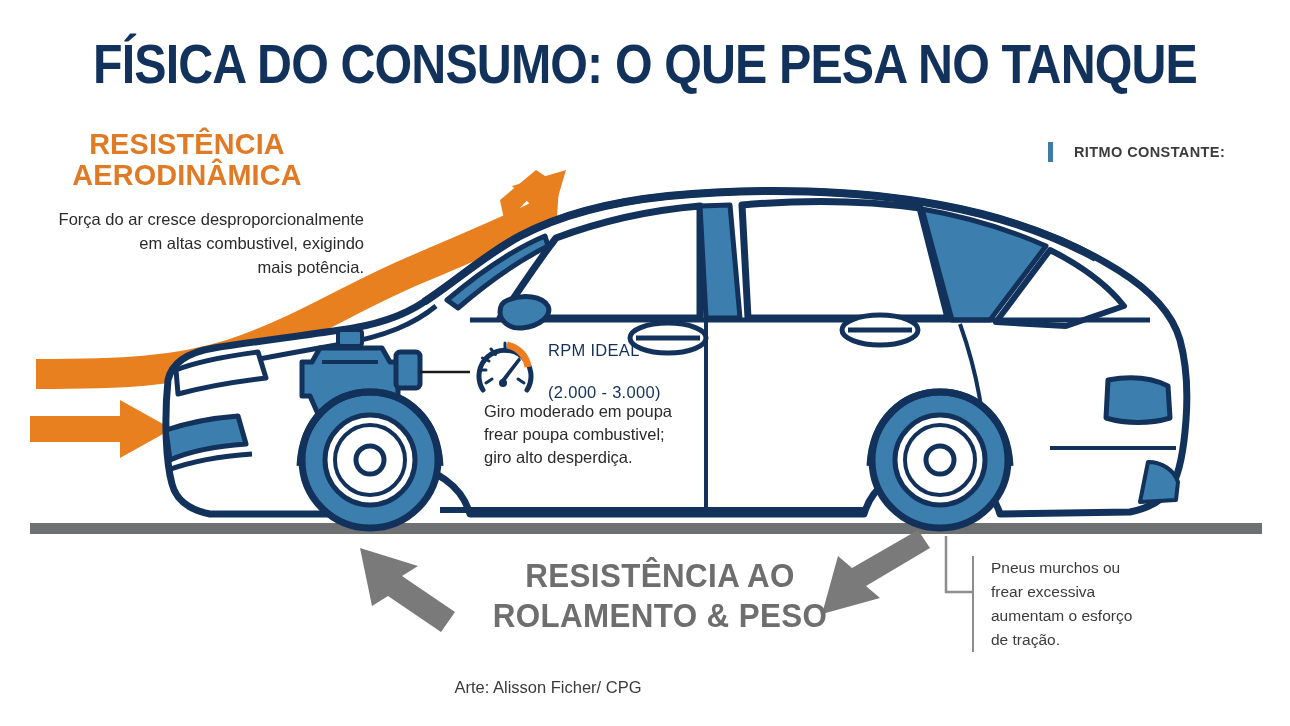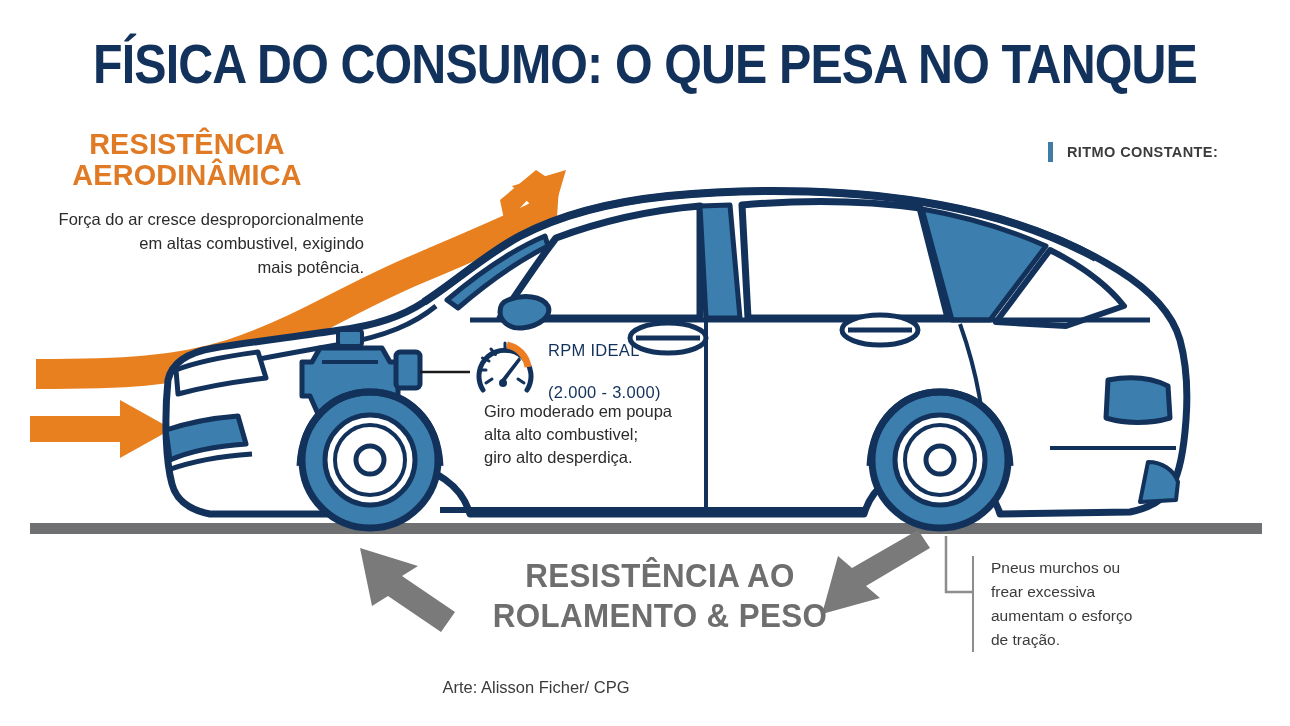--- a/index.html
+++ b/index.html
@@ -42,21 +42,21 @@
     position:absolute;left:14px;top:207px;width:350px;
     text-align:right;
     font-size:16.5px;
     line-height:24px;
     color:#2b2b2b;
   }
 
   
   .ritmo{
     position:absolute;left:1048px;top:142px;width:215px;
-    padding-left:14px;
+    padding-left:21px;
     border-left:5px solid #3f7ba4;
     box-sizing:border-box;
   }
   .ritmo .h{
     font-weight:bold;font-size:14.5px;letter-spacing:0.4px;
     color:#3b3b3b;line-height:20px;
   }
   .ritmo .t{
     font-size:15.5px;line-height:21px;color:#3b3b3b;
   }
@@ -88,21 +88,21 @@
   .pneus{
     position:absolute;left:972px;top:556px;width:180px;
     padding-left:17px;
     border-left:2px solid #8d8d8d;
     box-sizing:border-box;
     font-size:15.5px;line-height:24px;color:#3b3b3b;
   }
 
   
   .credit{
-    position:absolute;left:4px;top:678px;width:1064px;
+    position:absolute;left:16px;top:678px;width:1064px;
     text-align:center;font-size:16.5px;color:#3b3b3b;
   }
 
   svg.layer{position:absolute;left:0;top:0;width:1290px;height:726px;overflow:visible;}
 </style>
 </head>
 <body>
 
 <div id="stage">
 
@@ -272,21 +272,21 @@
 
       <path d="M29,44 L27,40 L45,17 L47,20 Z" fill="#12325c"></path>
       <circle cx="29" cy="43" r="4" fill="#12325c"></circle>
     </svg>
     <div class="rpm-title">
       <span>RPM IDEAL</span>
       <span class="l2">(2.000 - 3.000)</span>
     </div>
     <div class="rpm-body">
       <span>Giro moderado em poupa</span><br>
-      <span>alta alto combustivel;</span><br>
+      <span>frear poupa combustivel;</span><br>
       <span>giro alto desperdiça.</span>
     </div>
   </div>
 
   <div class="rol-head">
     <span>RESISTÊNCIA AO</span><br>
     <span>ROLAMENTO &amp; PESO</span>
   </div>
 
   <div class="pneus">

